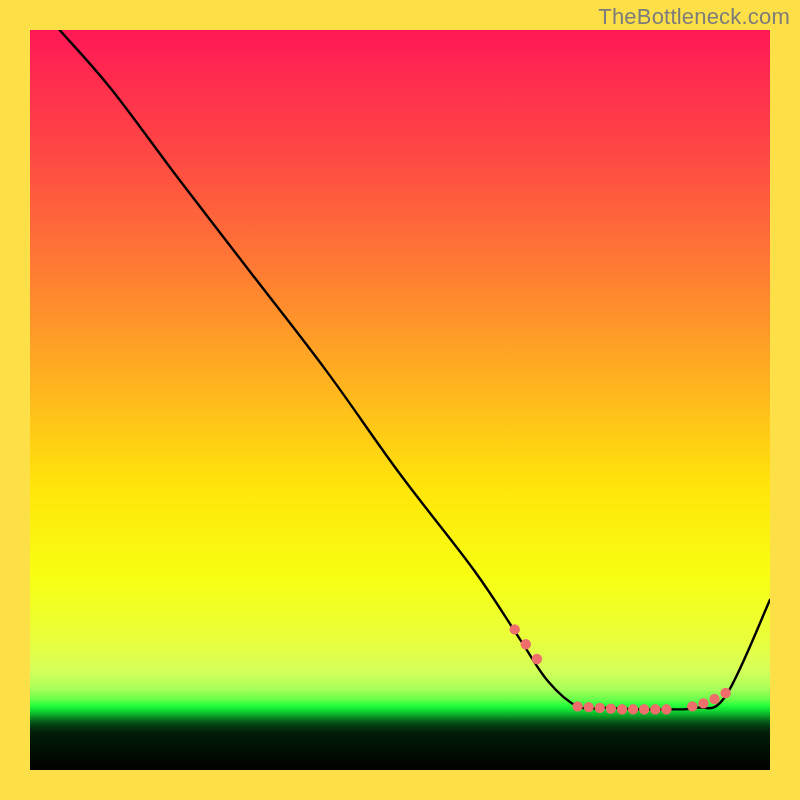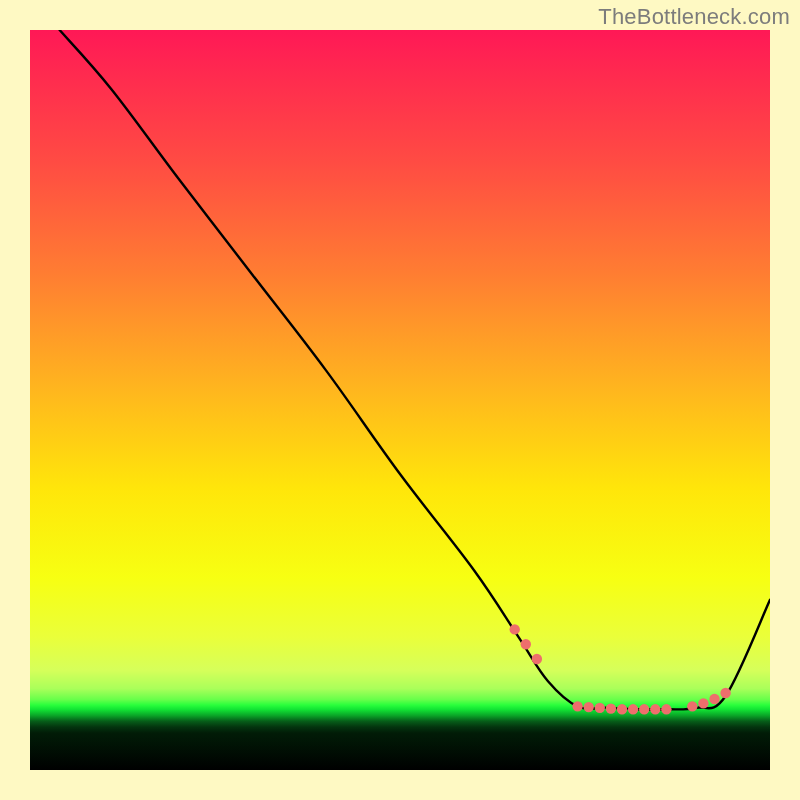--- a/index.html
+++ b/index.html
@@ -8,21 +8,21 @@
     width: 800px;
     height: 800px;
     background: #000;
     overflow: hidden;
     font-family: Arial, Helvetica, sans-serif;
   }
   .frame {
     position: relative;
     width: 800px;
     height: 800px;
-    background: #fef9c3;
+    background: #fde047;
   }
   .watermark {
     position: absolute;
     top: 4px;
     right: 10px;
     color: #7c7c7c;
     font-size: 22px;
     font-weight: 400;
     letter-spacing: 0.2px;
     user-select: none;

